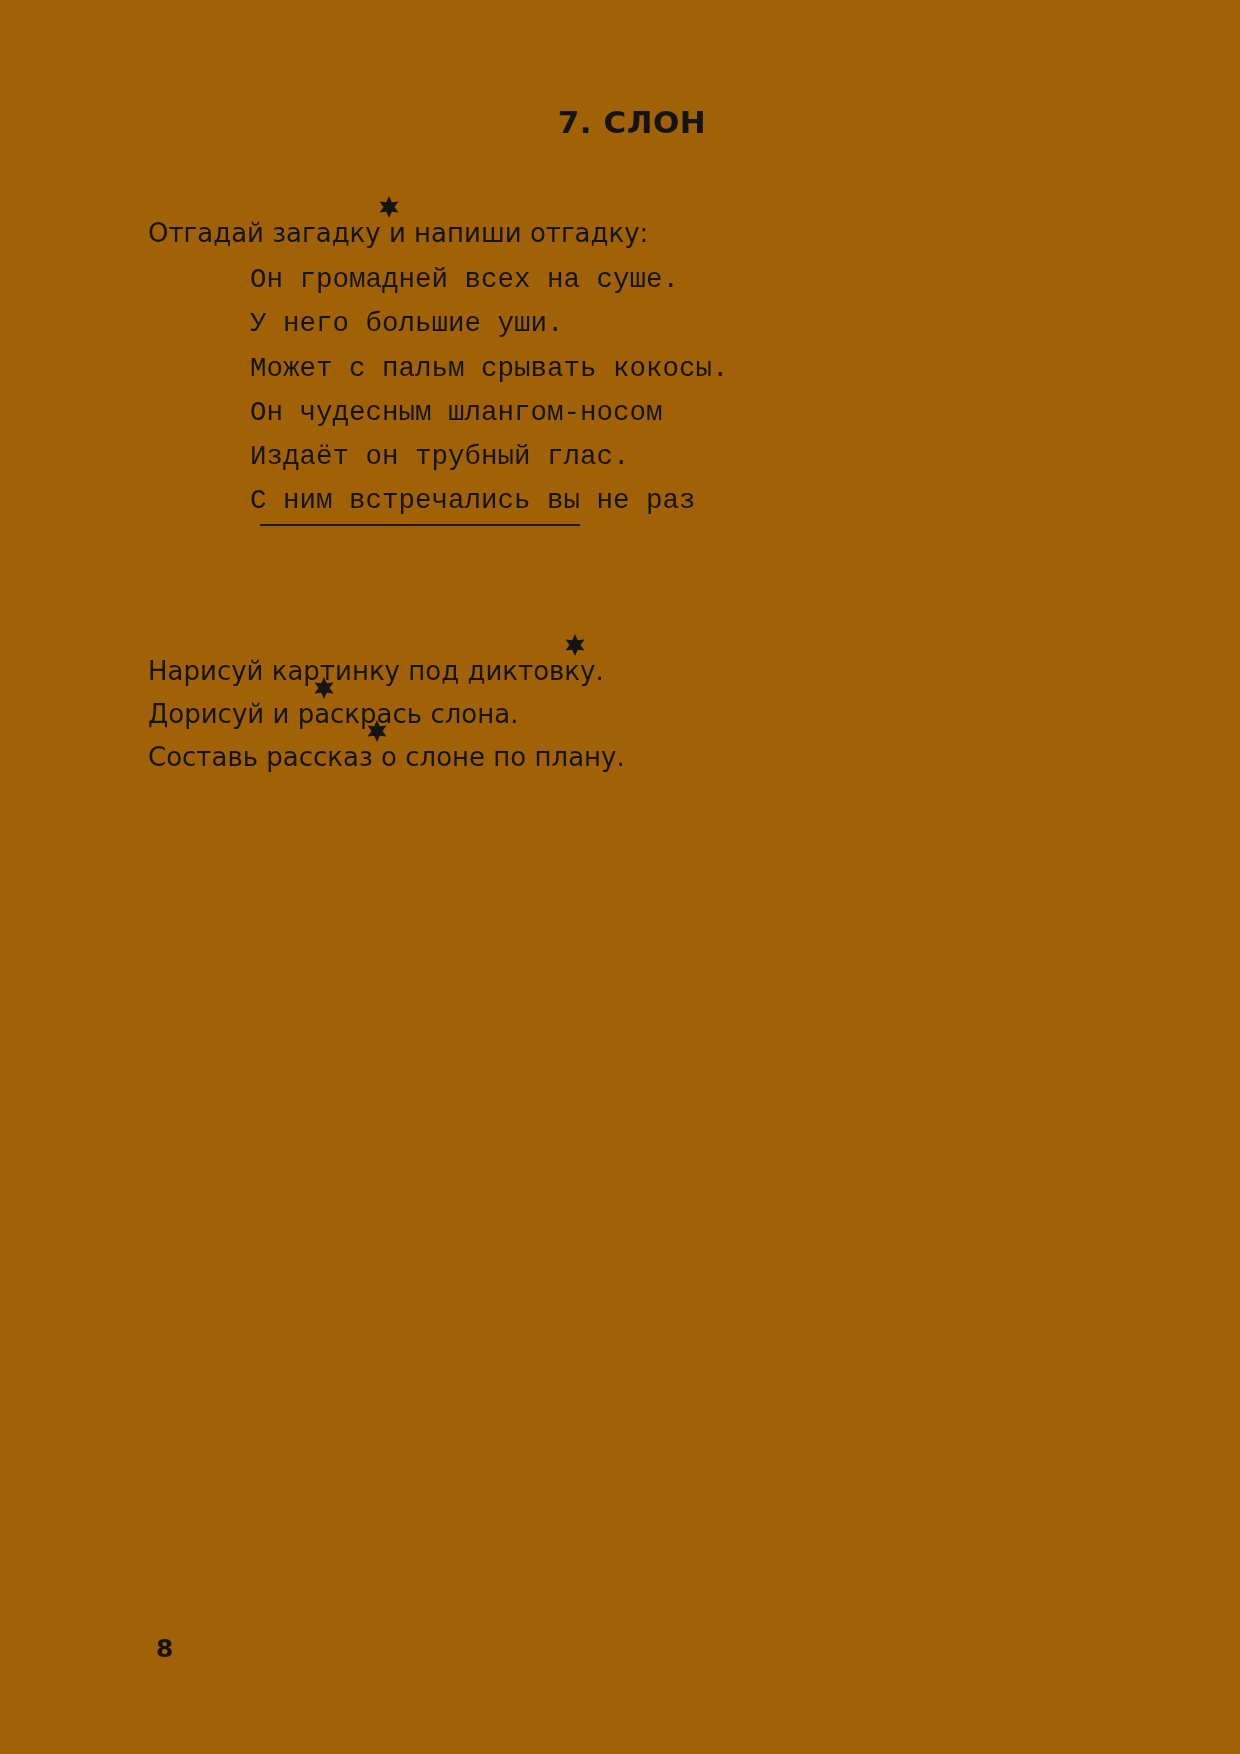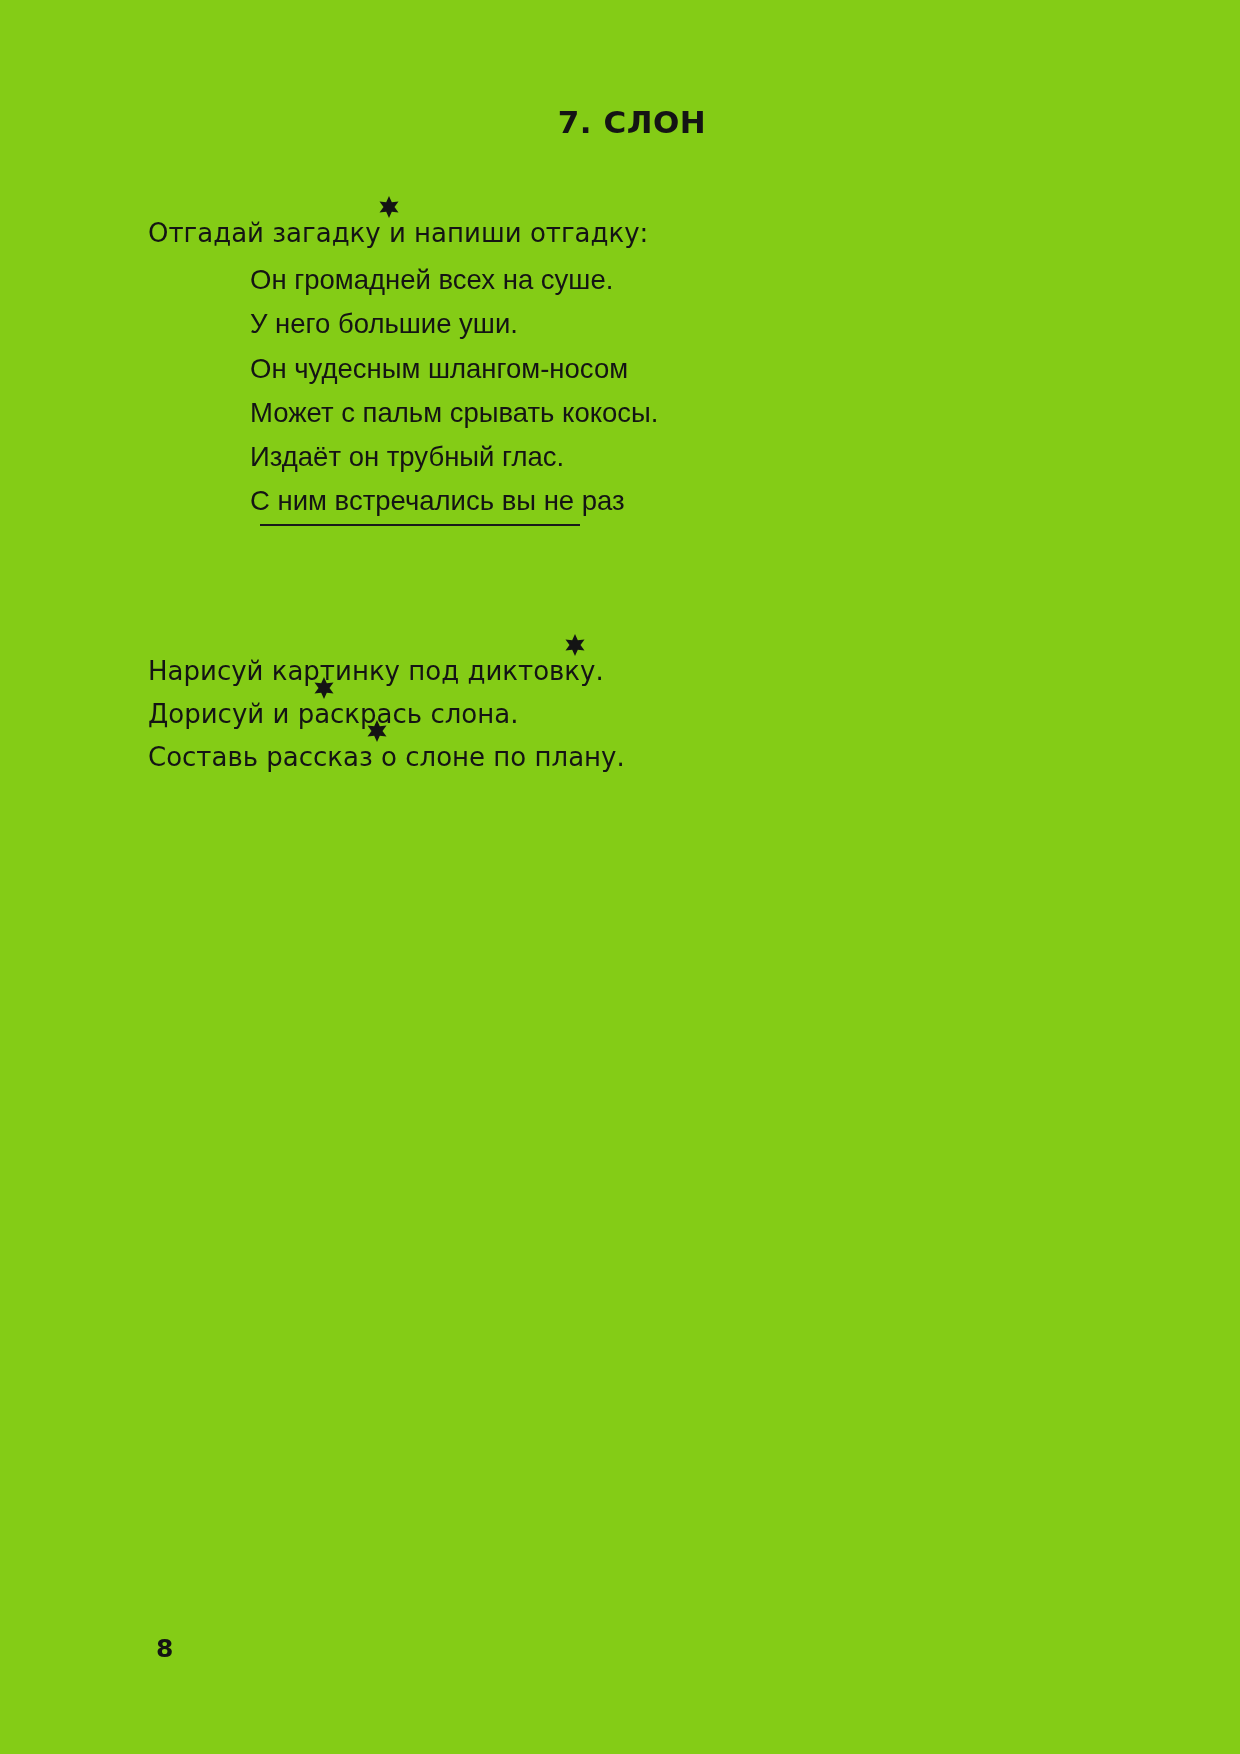--- a/index.html
+++ b/index.html
@@ -11,21 +11,21 @@
       width: 1240px;
       height: 1754px;
       position: relative;
       overflow: hidden;
       color: #141414;
     }
     .page {
       position: absolute;
       left: 0; top: 0;
       width: 1240px; height: 1754px;
-      background: #84cc16;
+      background: #a16207;
     }
     .title {
       position: absolute;
       left: 0;
       width: 1240px;
       top: 104px;
       text-align: center;
       font-family: "DejaVu Sans", sans-serif;
       font-weight: bold;
       font-size: 31px;
@@ -49,21 +49,21 @@
       height: 22px;
       margin-right: 18px;
       flex: 0 0 auto;
       display: inline-block;
     }
     .task .star svg { display: block; }
     .poem {
       position: absolute;
       left: 250px;
       top: 258px;
-      font-family: Liberation Sans, sans-serif;
+      font-family: Liberation Mono, monospace;
       font-size: 27.5px;
       line-height: 44.3px;
     }
     .poem-line {
       white-space: nowrap;
       display: flex;
       align-items: flex-end;
     }
     .answer-line {
       display: inline-block;
@@ -94,22 +94,22 @@
       <svg width="22" height="22" viewBox="0 0 22 22">
           <polygon points="11,0 13.8,6.2 20.5,5.5 16.5,11 20.5,16.5 13.8,15.8 11,22 8.2,15.8 1.5,16.5 5.5,11 1.5,5.5 8.2,6.2" fill="#141414"></polygon>
         </svg>
     </span>
     <span>Отгадай загадку и напиши отгадку:</span>
   </div>
 
   <div class="poem">
     <div class="poem-line">Он громадней всех на суше.</div>
     <div class="poem-line">У него большие уши.</div>
+    <div class="poem-line">Может с пальм срывать кокосы.</div>
     <div class="poem-line">Он чудесным шлангом-носом</div>
-    <div class="poem-line">Может с пальм срывать кокосы.</div>
     <div class="poem-line">Издаёт он трубный глас.</div>
     <div class="poem-line">С ним встречались вы не раз</div>
     <div class="poem-line">
       <span class="answer-line"></span>
     </div>
   </div>
 
   <div class="task" style="top:634px;align-items:flex-end;">
     <span class="star">
       <svg width="22" height="22" viewBox="0 0 22 22">

